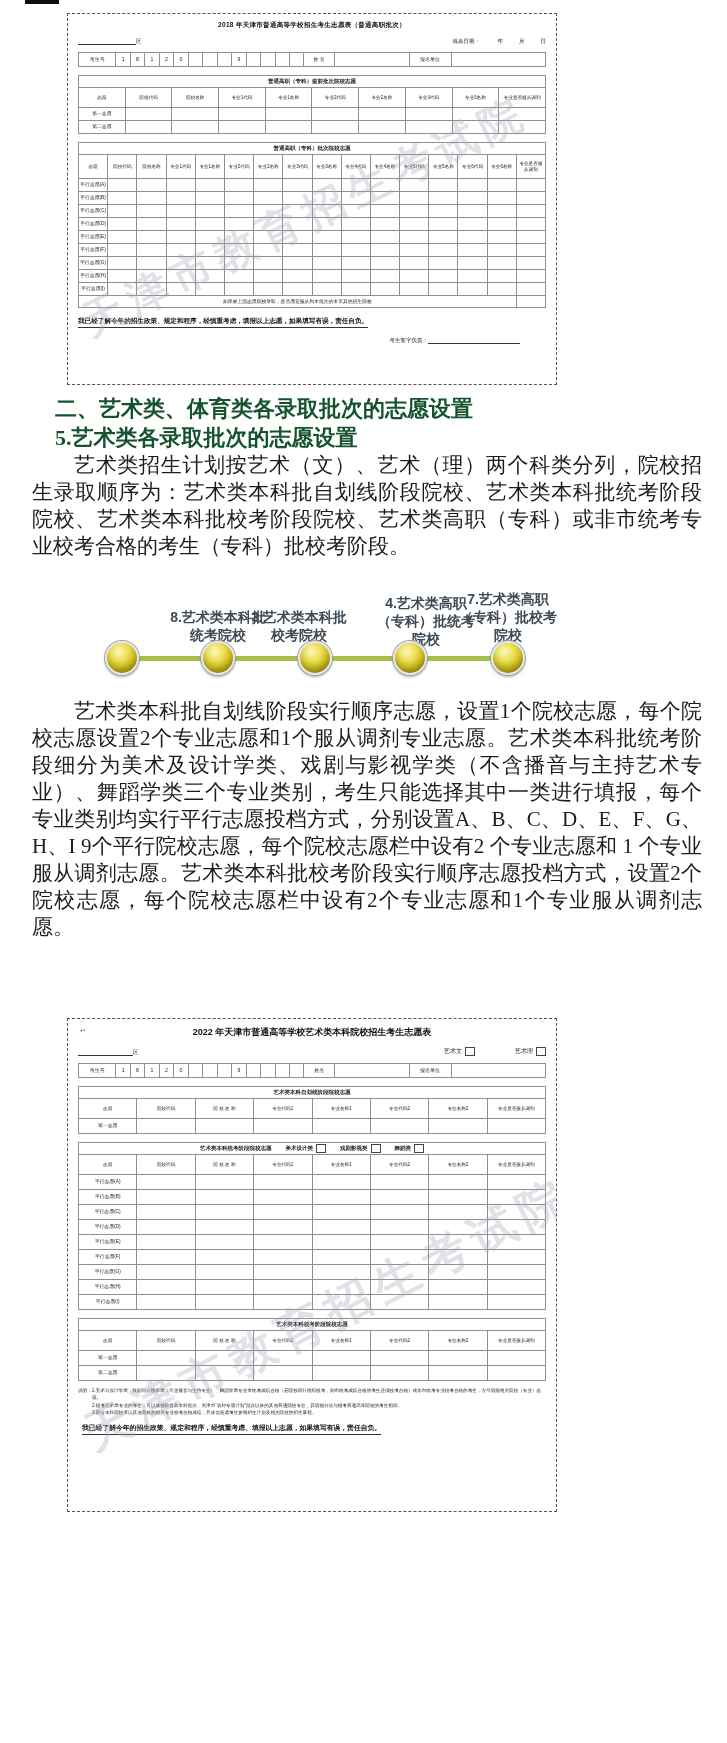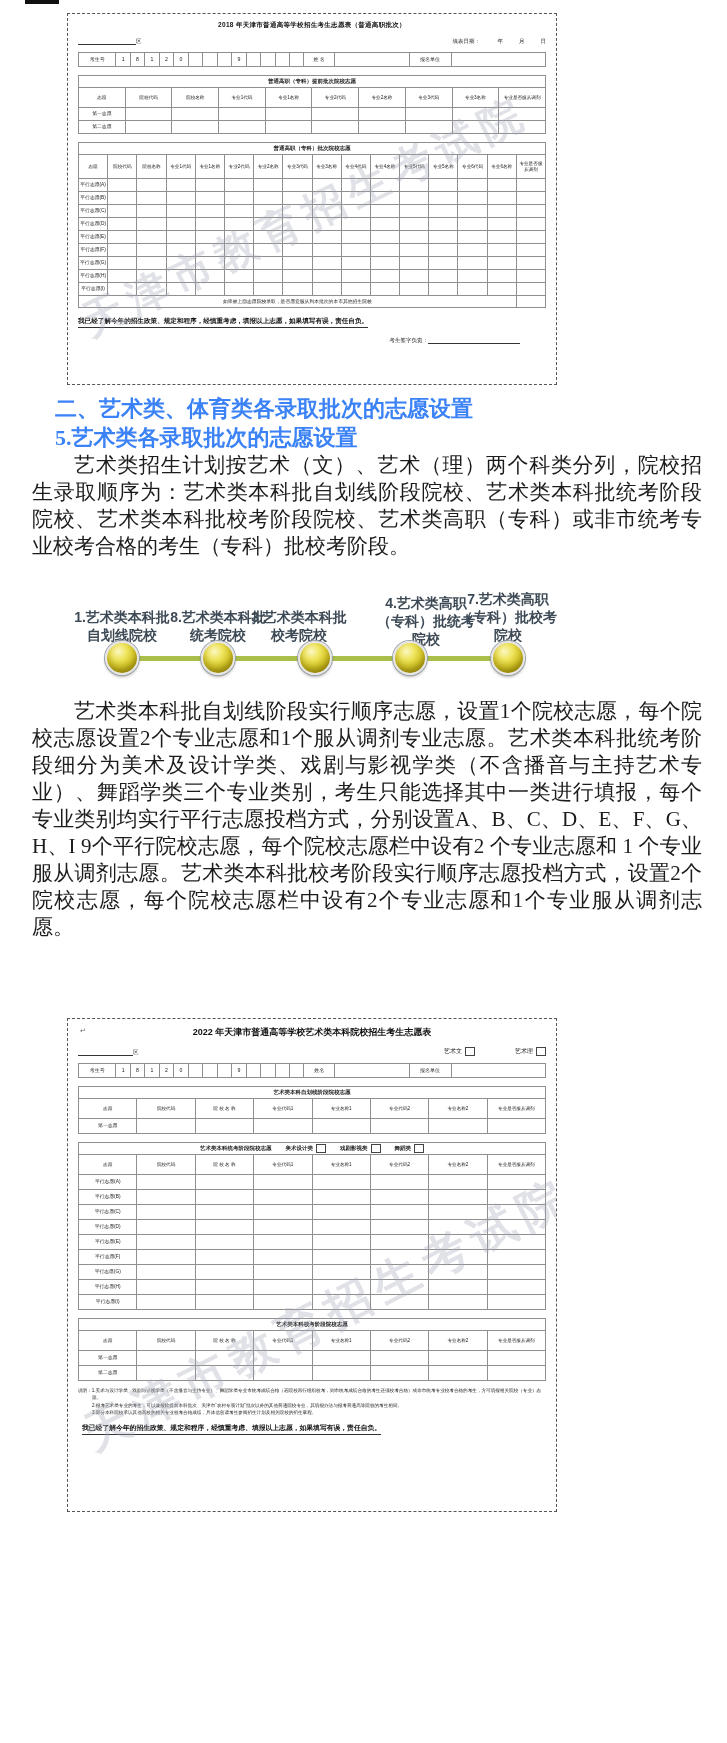--- a/index.html
+++ b/index.html
@@ -55,21 +55,21 @@
   .artsel { display:flex; gap:40px; font-size:6px; }
   .capflex { display:flex; justify-content:center; align-items:center; gap:14px; font-size:5.5px; }
   .capflex .capt { font-weight:bold; }
   .ret { position:absolute; left:12px; top:8px; font-size:7px; color:#666; }
   .notes { margin-top:6px; font-size:4.6px; text-align:left; line-height:1.6; color:#222; }
   .note { padding-left:14px; }
   .note.first { text-indent:-14px; }
   #form2 .statement { font-size:6.8px; margin-top:7px; margin-left:4px; }
 
   
-  .h2 { position:absolute; left:55px; font-size:22px; font-weight:bold; color:#3b82f6;
+  .h2 { position:absolute; left:55px; font-size:22px; font-weight:bold; color:#14532d;
         font-family:"Liberation Serif","DejaVu Serif",serif; }
   .para { position:absolute; left:32px; width:670px; font-size:21px; line-height:27px;
           text-align:justify; text-indent:42px; color:#1c1c1c; }
 
   
   #diagram { position:absolute; left:0; top:552px; width:727px; height:140px; }
   .step-label { position:absolute; width:106px; height:92px; display:flex; flex-direction:column;
                 justify-content:flex-end; align-items:center; text-align:center;
                 font-family:"Liberation Sans","DejaVu Sans",sans-serif; font-weight:bold;
                 font-size:14px; line-height:18px; color:#3d4a55; }
@@ -366,21 +366,20 @@
       <span>考生签字负责：</span><span class="blankline" style="width:92px"></span>
     </div>
   </div>
 
   <div class="h2" style="top:394px">二、艺术类、体育类各录取批次的志愿设置</div>
   <div class="h2" style="top:423px">5.艺术类各录取批次的志愿设置</div>
   <div class="para" style="top:452px">艺术类招生计划按艺术（文）、艺术（理）两个科类分列，院校招生录取顺序为：艺术类本科批自划线阶段院校、艺术类本科批统考阶段院校、艺术类本科批校考阶段院校、艺术类高职（专科）或非市统考专业校考合格的考生（专科）批校考阶段。</div>
 
   <div id="diagram">
       <div class="connector" style="left: 122px; width: 386px;"></div>
-      <div class="step-label" style="left: 69px; top: 0px;">1.艺术类本科批自划线院校</div>
       <div class="ball" style="left: 105px;"></div>
       <div class="step-label" style="left: 165px; top: 0px;">8.艺术类本科批统考院校</div>
       <div class="ball" style="left: 201px;"></div>
       <div class="step-label" style="left: 246px; top: 0px;">3.艺术类本科批校考院校</div>
       <div class="ball" style="left: 298px;"></div>
       <div class="step-label" style="left: 357px; top: 4px; margin-left: 16px;">4.艺术类高职（专科）批统考院校</div>
       <div class="ball" style="left: 393px;"></div>
       <div class="step-label" style="left: 455px; top: 0px;">7.艺术类高职（专科）批校考院校</div>
       <div class="ball" style="left: 491px;"></div>
     </div>

